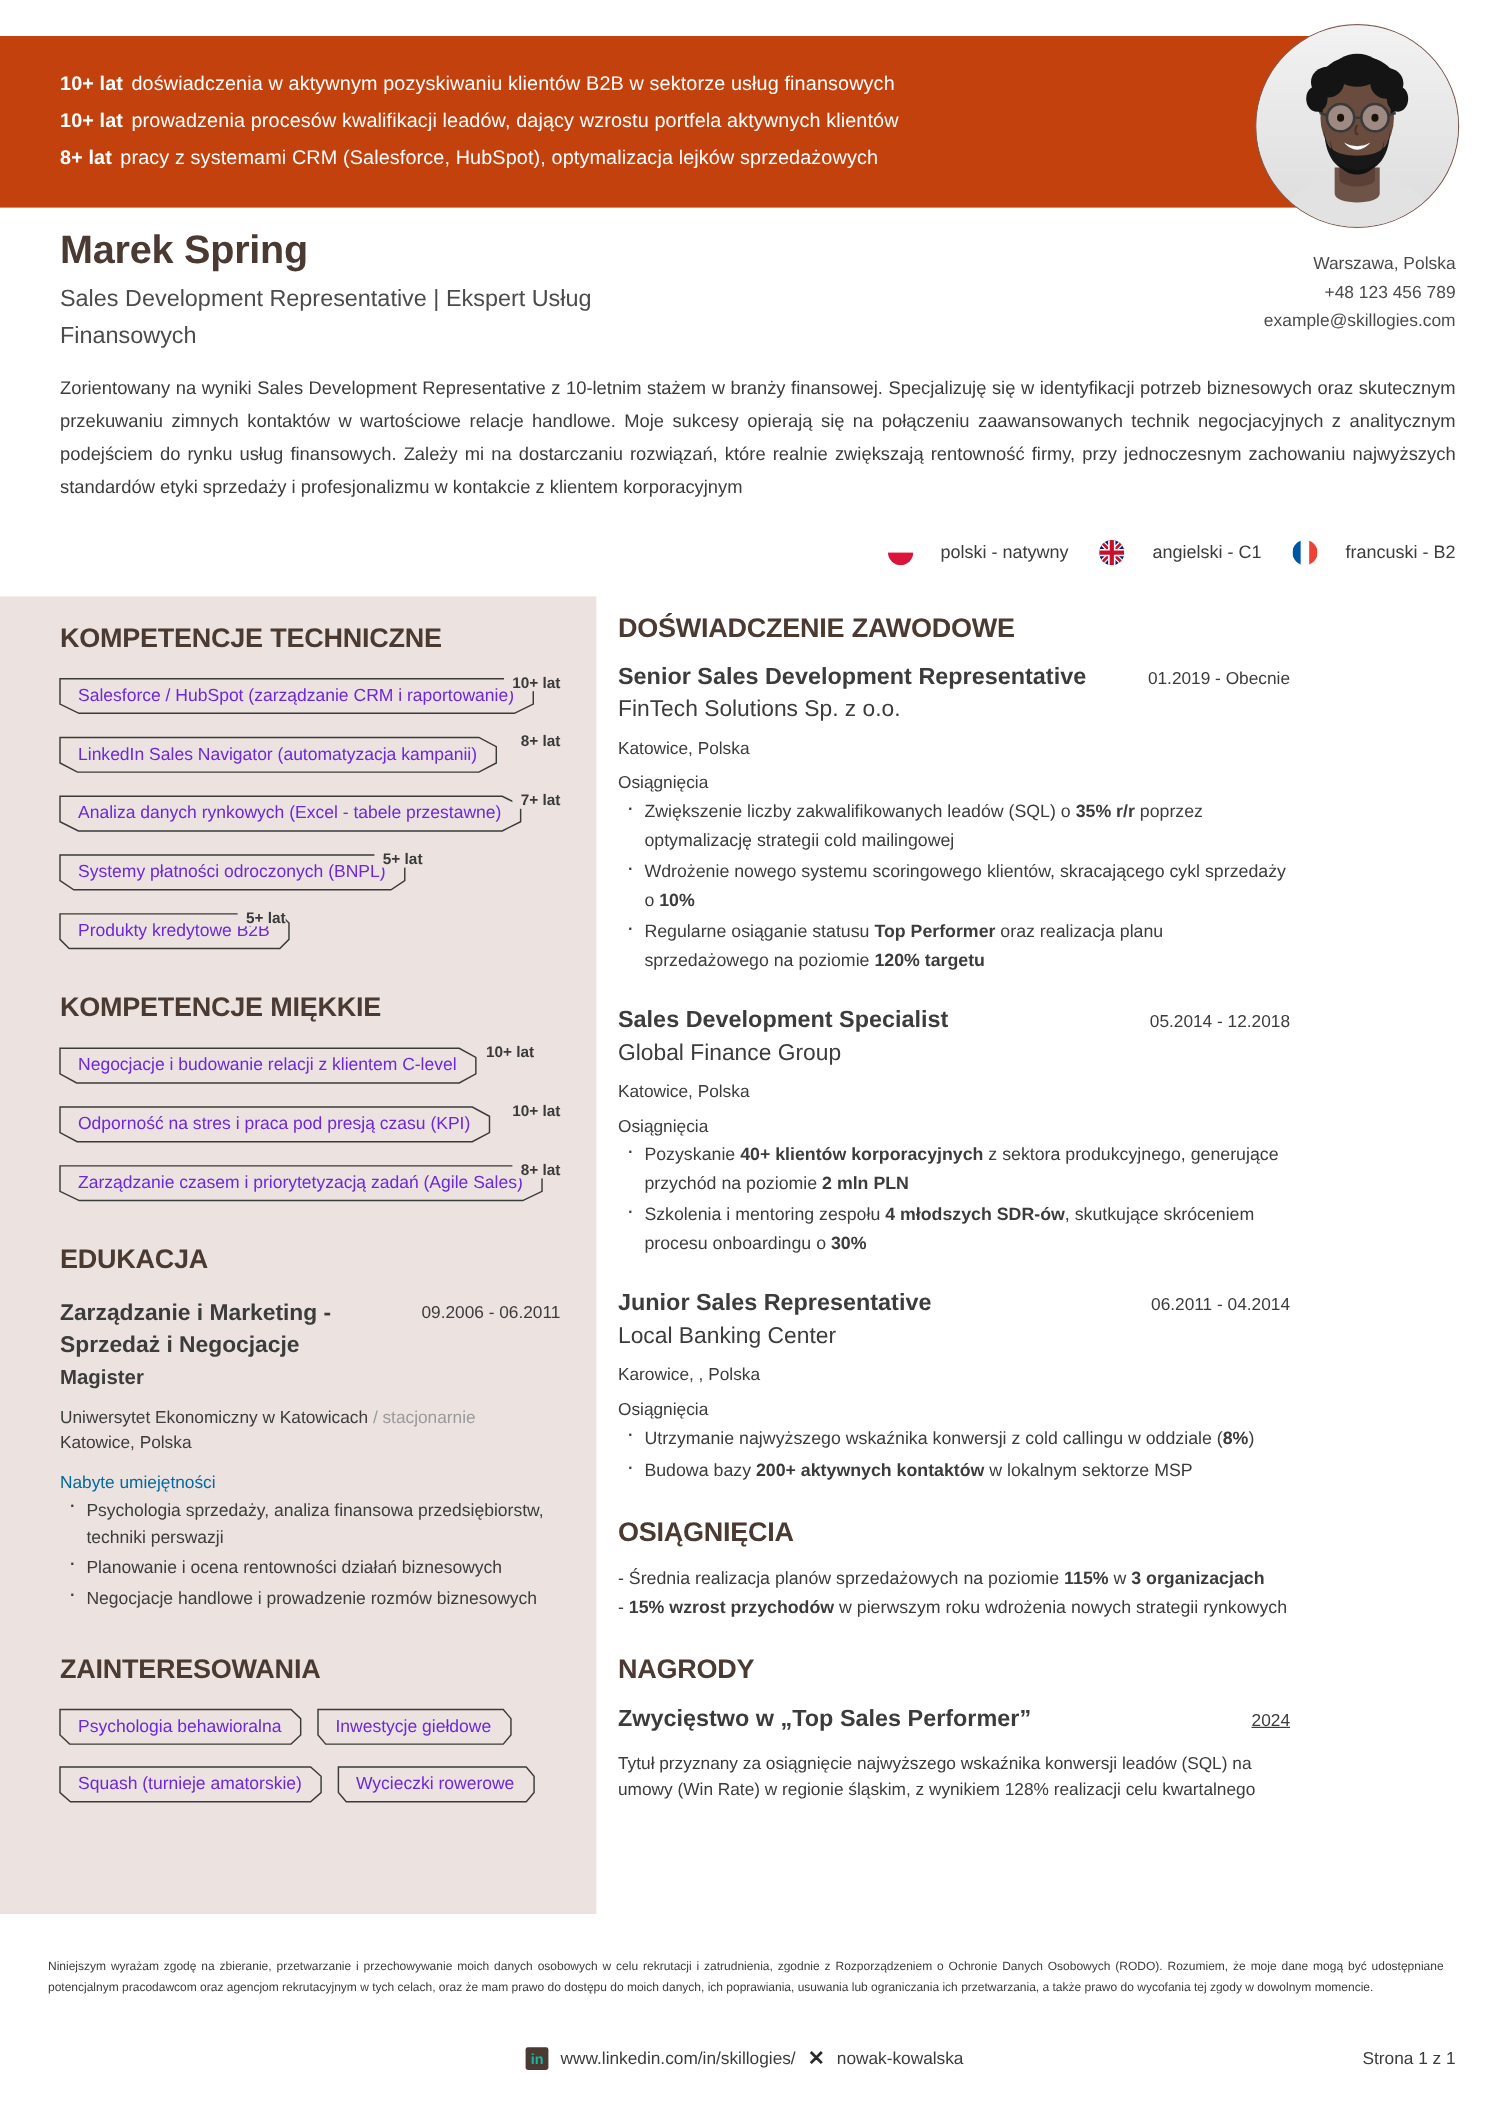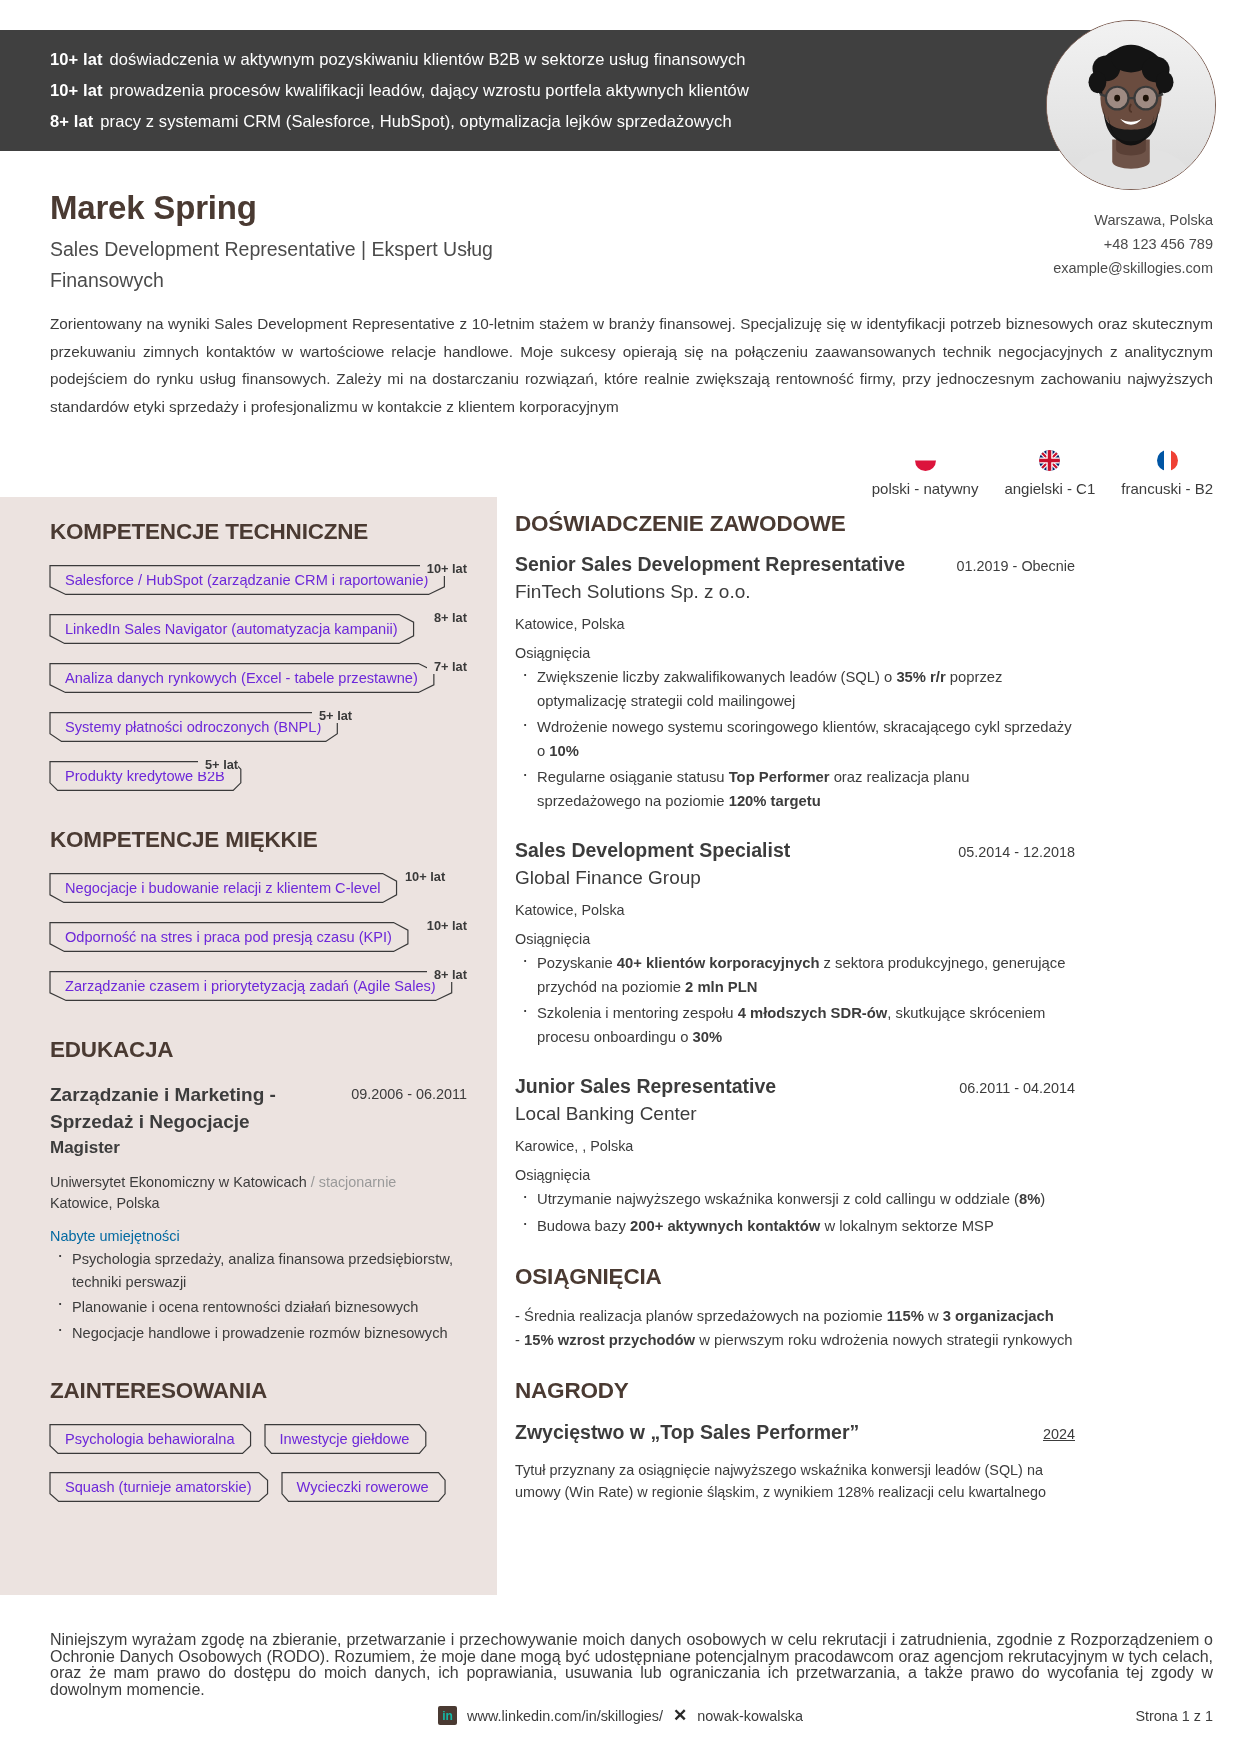--- a/index.html
+++ b/index.html
@@ -9,22 +9,22 @@
     background: #ffffff;
     font-family: "Liberation Sans", sans-serif;
     color: #3a3a3a;
   }
   body { width: 1241px; height: 1756px; position: relative; overflow: hidden; }
 
   
   .banner {
     position: absolute;
     left: 0; top: 30px;
-    width: 1100px; height: 121px;
-    background: #404040;
+    width: 1100px; height: 143px;
+    background: #c2410c;
     display: flex;
     flex-direction: column;
     justify-content: center;
     padding: 0 0 0 50px;
   }
   .banner-line {
     color: #ffffff;
     font-size: 16.5px;
     line-height: 31px;
     white-space: nowrap;
@@ -64,21 +64,21 @@
     position: absolute; left: 50px; top: 310px; width: 1163px;
     font-size: 15.3px; line-height: 27.5px; color: #3c3c3c;
     text-align: justify;
   }
 
   
   .languages {
     position: absolute; right: 28px; top: 450px;
     display: flex; align-items: center; gap: 26px;
   }
-  .lang { display: flex; align-items: center; gap: 9px; font-size: 15px; color: #3c3c3c; flex-direction: column; }
+  .lang { display: flex; align-items: center; gap: 23px; font-size: 15px; color: #3c3c3c; }
   .flag { width: 21px; height: 21px; border-radius: 50%; overflow: hidden; display: block; flex: none; }
   .flag svg { display: block; width: 100%; height: 100%; }
 
   
   .left-col {
     position: absolute; left: 0; top: 497px;
     width: 497px; min-height: 1098px;
     background: #ece3e0;
     padding: 22px 30px 47px 50px;
   }
@@ -155,22 +155,22 @@
   
   .award-head { display: flex; justify-content: space-between; align-items: baseline; gap: 12px; }
   .award-title { font-size: 19.5px; font-weight: bold; color: #3c3c3c; line-height: 28px; }
   .award-year { font-size: 14.4px; color: #3c3c3c; text-decoration: underline; }
   .award-desc { font-size: 14.4px; line-height: 22px; color: #3c3c3c; margin-top: 13px; }
 
   h2.section.mt { margin-top: 26px; }
 
   
   .rodo {
-    position: absolute; left: 50px; top: 1632px; width: 1163px;
-    font-size: 16px; line-height: 16.5px; color: #3c3c3c; text-align: justify;
+    position: absolute; left: 40px; top: 1632px; width: 1163px;
+    font-size: 10px; line-height: 16.5px; color: #3c3c3c; text-align: justify;
   }
   .footer-bar {
     position: absolute; left: 0; top: 1705px; width: 1241px;
     display: flex; align-items: center; justify-content: center;
     font-size: 14.4px; color: #3c3c3c; gap: 10px;
   }
   .footer-left { display: flex; align-items: center; gap: 10px; }
   .li-icon {
     width: 19px; height: 19px; background: #4a3a32; color: #14b8a6;
     font-size: 12px; font-weight: bold; display: flex; align-items: center;

